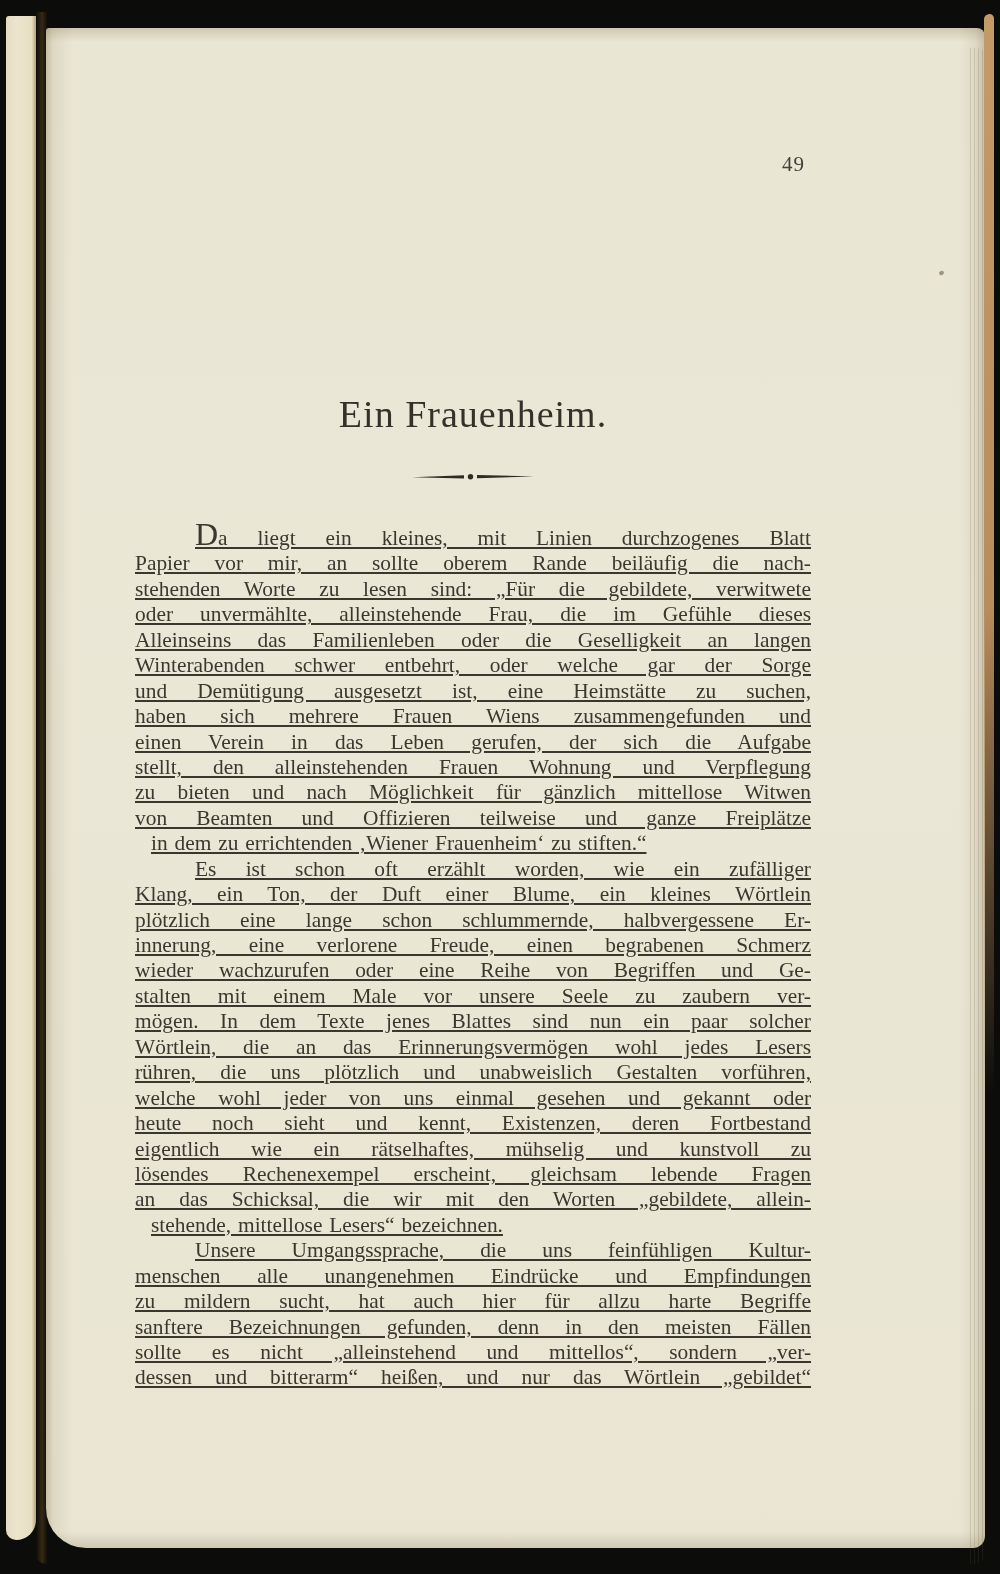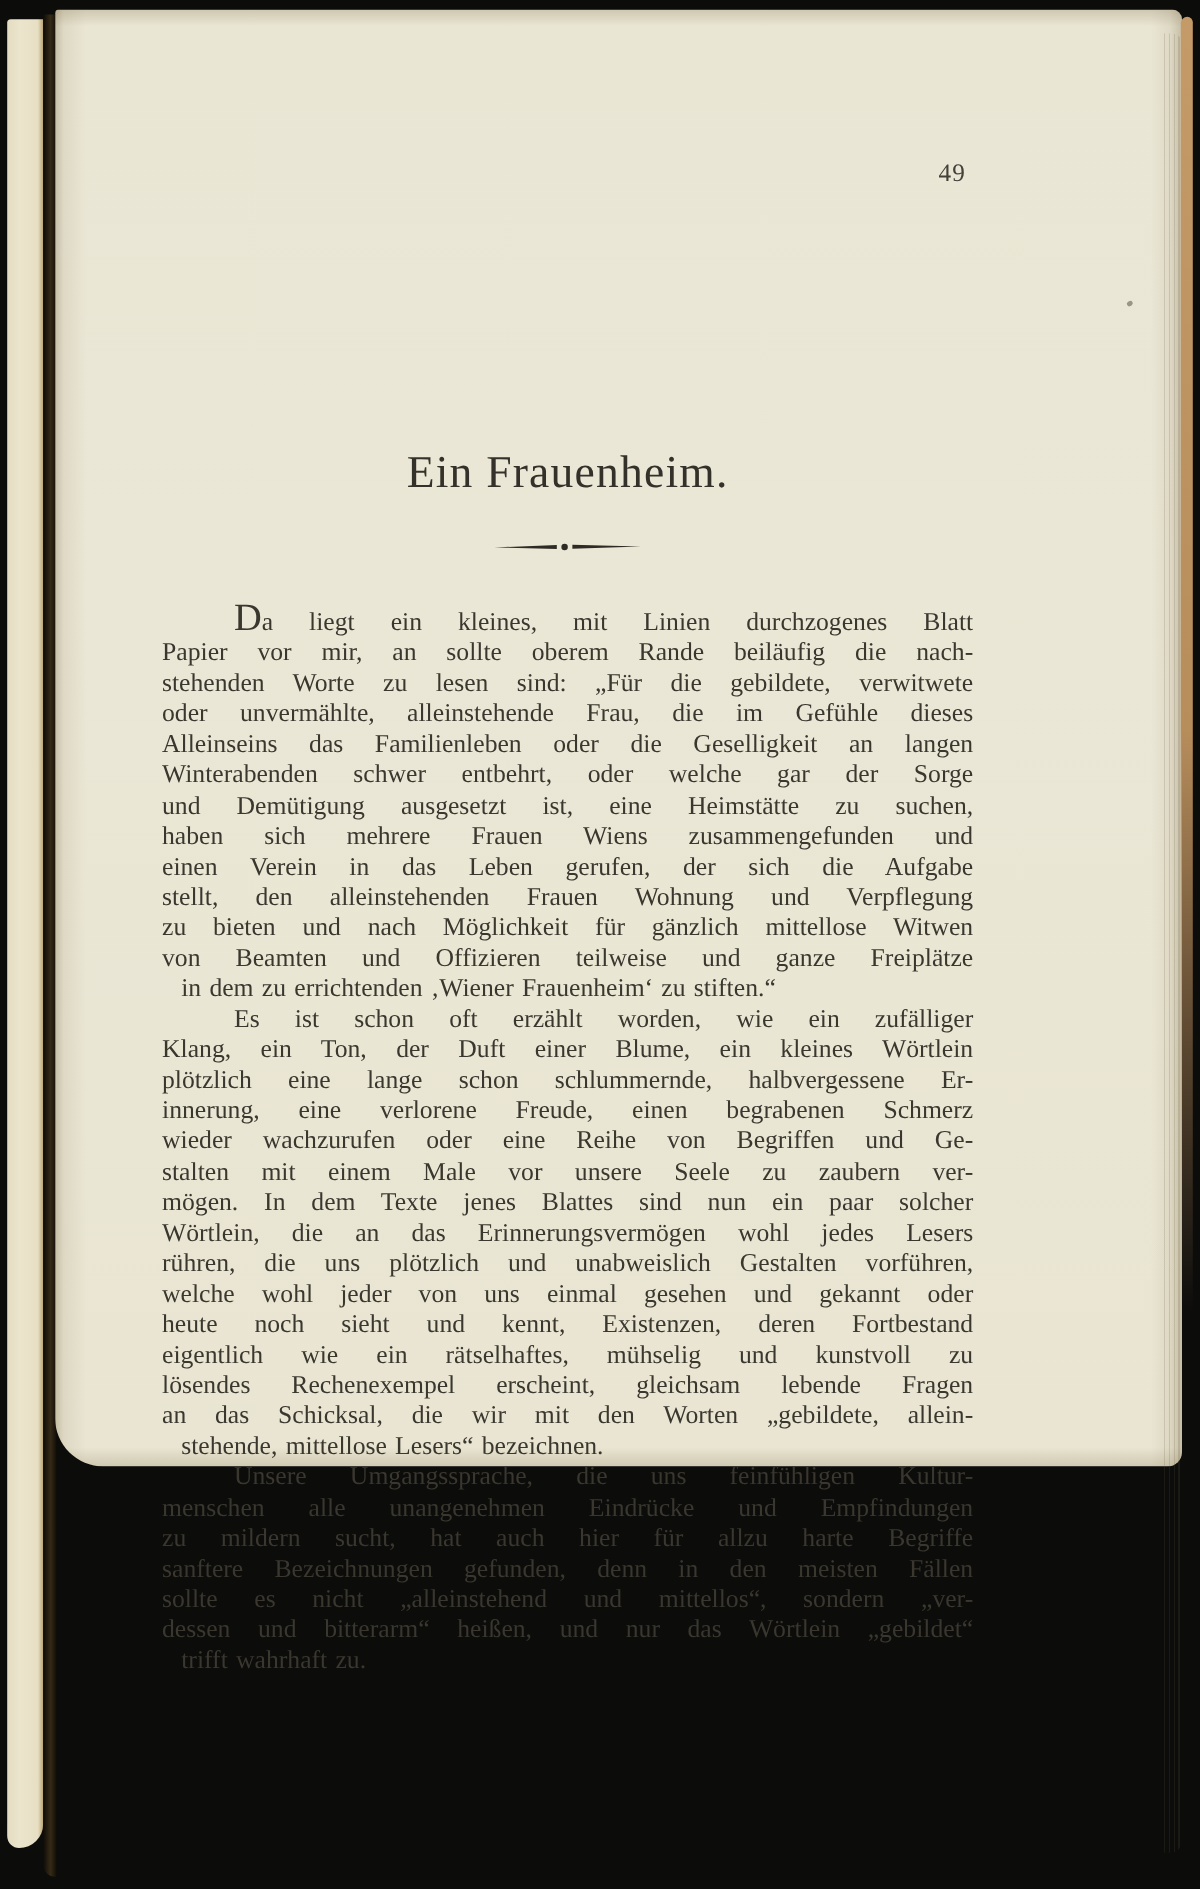--- a/index.html
+++ b/index.html
@@ -28,22 +28,22 @@
   
   .gutter-shadow {
     position: absolute;
     left: 36px; top: 12px;
     width: 11px; height: 1552px;
     background: linear-gradient(90deg, #0e0c08, #352a16 55%, #120f08);
     border-bottom-left-radius: 10px;
   }
   .main-page {
     position: absolute;
-    left: 46px; top: 8px;
-    width: 939px; height: 1214px;
+    left: 46px; top: 28px;
+    width: 939px; height: 1520px;
     background:
       linear-gradient(90deg, rgba(116,96,56,0.30) 0px, rgba(116,96,56,0.10) 7px, rgba(116,96,56,0) 26px),
       linear-gradient(270deg, rgba(118,100,62,0.30) 0px, rgba(118,100,62,0.10) 10px, rgba(118,100,62,0) 26px),
       linear-gradient(180deg, rgba(110,92,54,0.22) 0px, rgba(110,92,54,0) 14px),
       linear-gradient(0deg, rgba(110,92,54,0.20) 0px, rgba(110,92,54,0) 16px),
       linear-gradient(180deg, #eae6d4 0%, #ebe7d6 40%, #e9e5d2 100%);
     border-radius: 3px 8px 12px 40px;
   }
   
   .page-edge-striations {
@@ -92,21 +92,21 @@
   }
   .divider svg { display: inline-block; }
   .body-text {
     position: absolute;
     left: 0; top: 498px;
     width: 676px;
     font-size: 21.4px;
     color: #3a372f;
     word-spacing: 1.5px;
   }
-  .para { margin: 0; }
+  .para { margin: 0; text-decoration: underline; }
   .line {
     height: 25.45px;
     line-height: 25.45px;
     text-align: justify;
     text-align-last: justify;
     white-space: nowrap;
     overflow: visible;
   }
   .line.last { text-align-last: left; margin-left: 16px; }
   .line.first { text-indent: 60px; }
@@ -184,21 +184,20 @@
             <div class="line">an das Schicksal, die wir mit den Worten „gebildete, allein-</div>
             <div class="line last">stehende, mittellose Lesers“ bezeichnen.</div>
           </div>
           <div class="para">
             <div class="line first">Unsere Umgangssprache, die uns feinfühligen Kultur-</div>
             <div class="line">menschen alle unangenehmen Eindrücke und Empfindungen</div>
             <div class="line">zu mildern sucht, hat auch hier für allzu harte Begriffe</div>
             <div class="line">sanftere Bezeichnungen gefunden, denn in den meisten Fällen</div>
             <div class="line">sollte es nicht „alleinstehend und mittellos“, sondern „ver-</div>
             <div class="line">dessen und bitterarm“ heißen, und nur das Wörtlein „gebildet“</div>
-            <div class="line last">trifft wahrhaft zu.</div>
           </div>
         </div>
 
     </div>
   </div>
 
   <div class="book-edge-tan"></div>
 
 </div>
 

